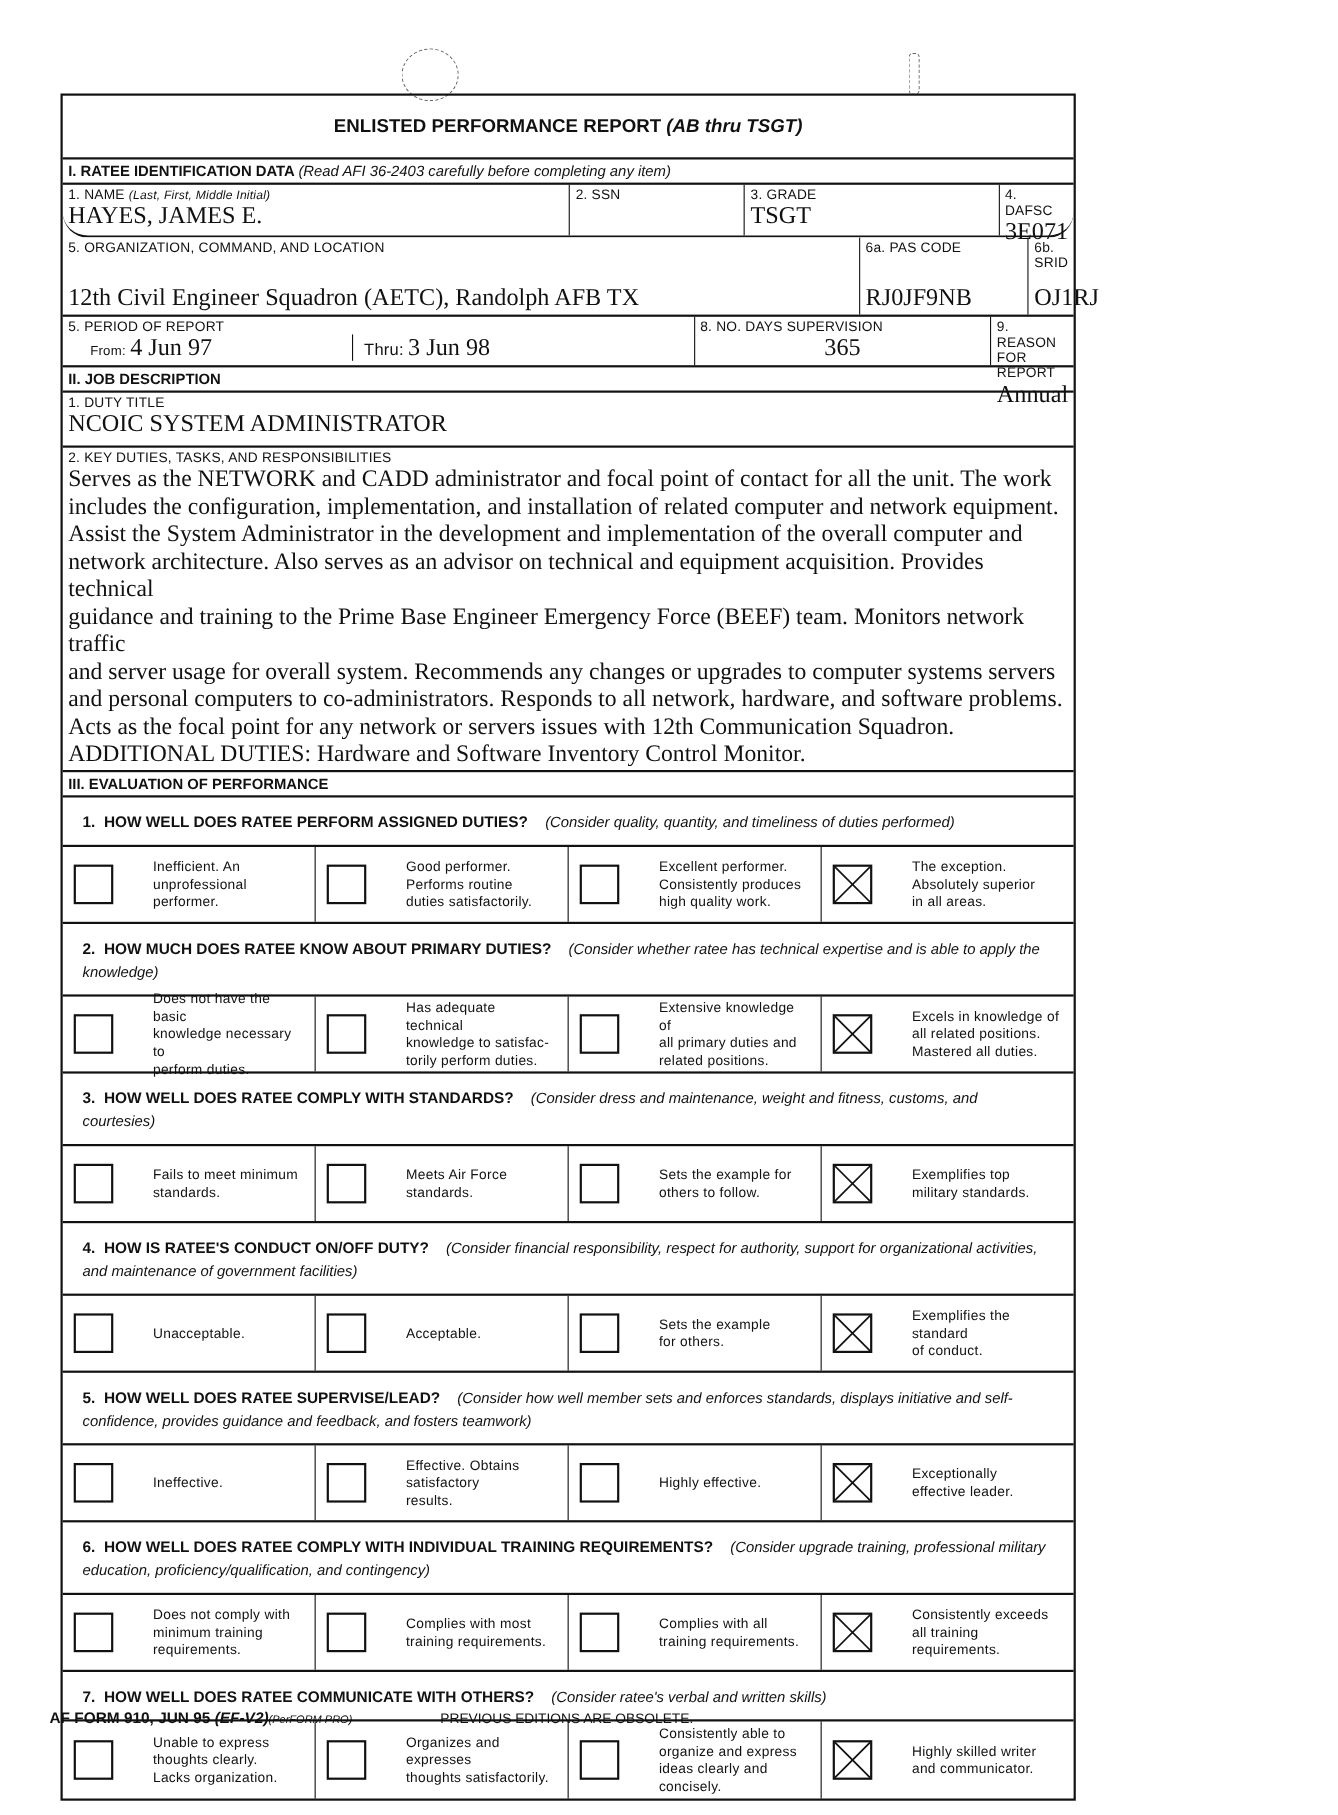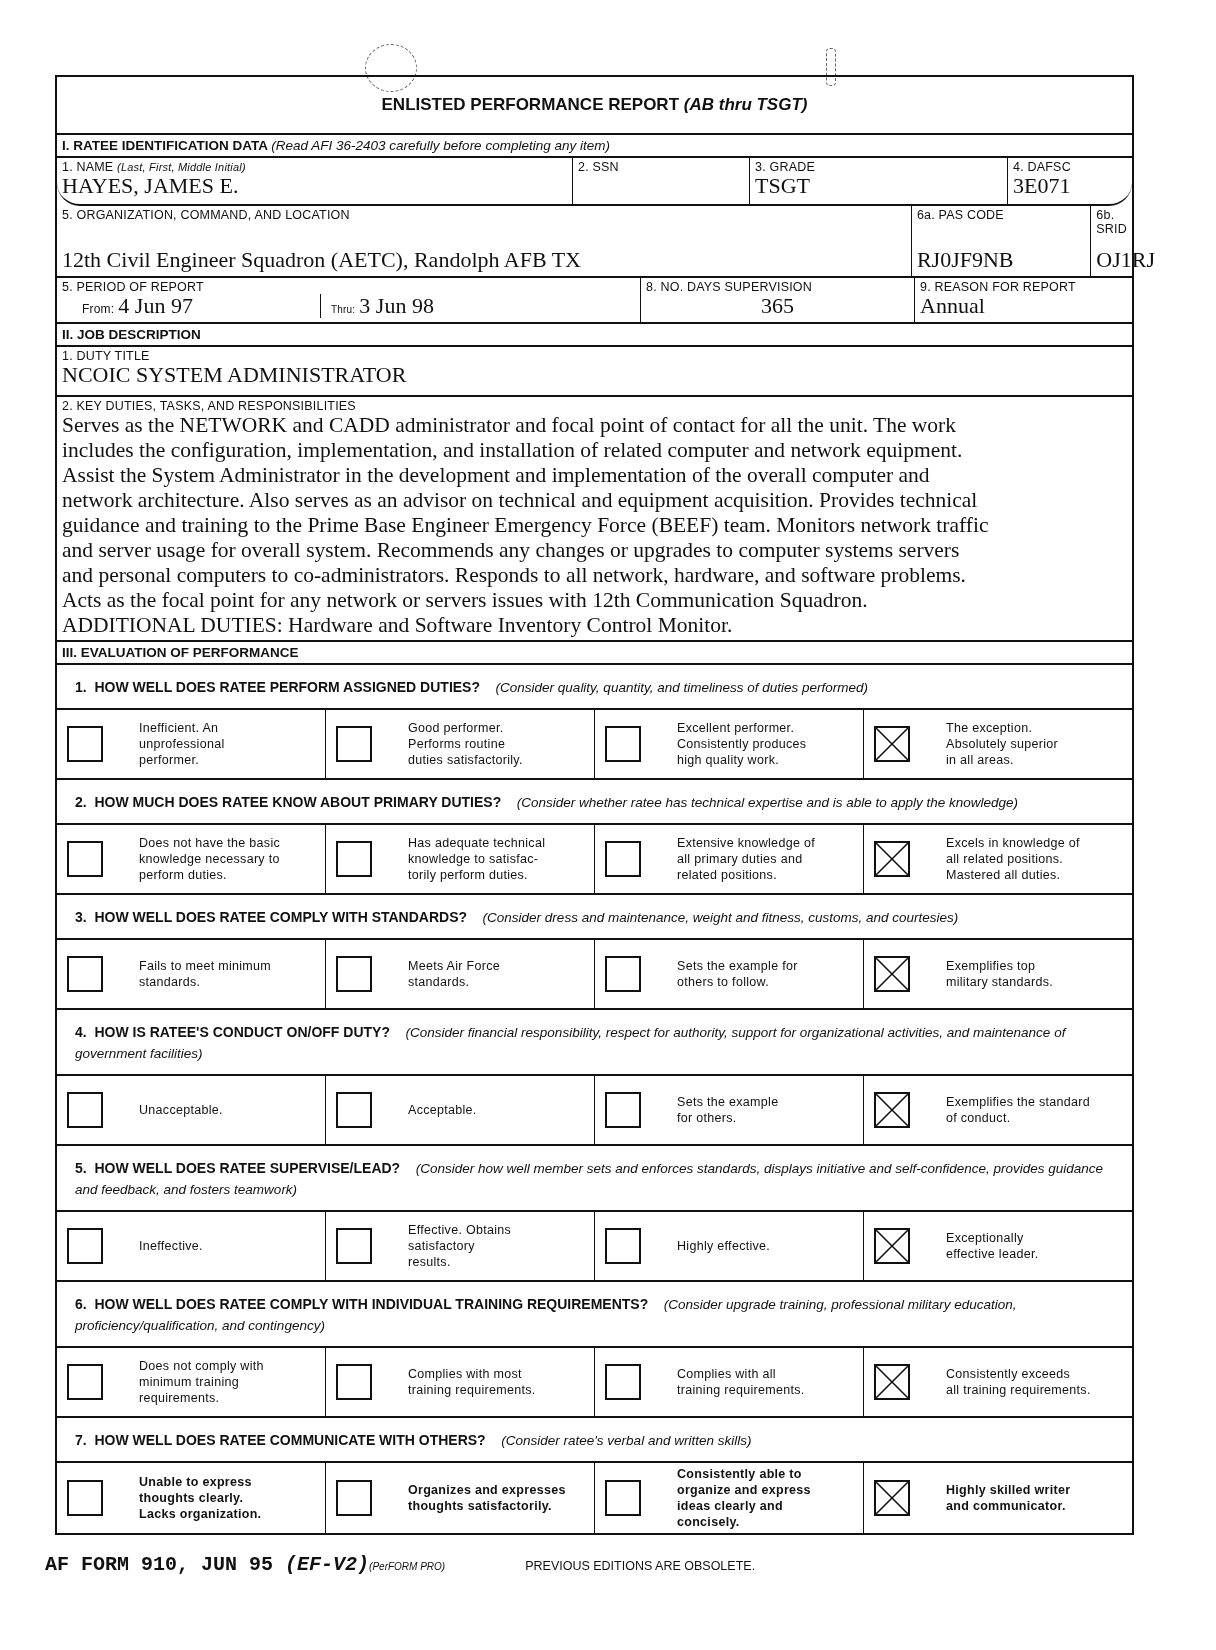--- a/index.html
+++ b/index.html
@@ -1,22 +1,22 @@
 <!DOCTYPE html>
 <html><head>
 <meta charset="utf-8">
 <style>
   html, body { margin: 0; padding: 0; background: #ffffff; }
   body { width: 1216px; height: 1650px; position: relative; overflow: hidden; color: #111; }
   #form {
-    position: absolute; left: 55px; top: 75px; width: 1079px;
+    position: absolute; left: 55px; top: 85px; width: 923px;
     border: 2px solid #111; box-sizing: border-box;
   }
   .row { display: flex; border-bottom: 2px solid #111; box-sizing: border-box; }
-  .row:last-child { border-bottom: none; font-weight: bold; }
+  .row:last-child { border-bottom: none; }
   .cell { box-sizing: border-box; padding: 2px 5px; position: relative; }
   .cell + .cell { border-left: 1.5px solid #111; }
   .lbl { font-family: "Liberation Sans", sans-serif; font-size: 12.5px; letter-spacing: 0.2px; }
   .lbl i { font-style: italic; }
   .val { font-family: "Liberation Serif", serif; font-size: 22px; line-height: 24px; }
   .title-row { height: 58px; align-items: center; justify-content: center; }
   .title { font-family: "Liberation Sans", sans-serif; font-weight: bold; font-size: 17px; }
   .title i { font-style: italic; }
   .sect { font-family: "Liberation Sans", sans-serif; font-weight: bold; font-size: 13.5px; padding: 3px 5px; }
   .sect i { font-weight: normal; font-style: italic; }
@@ -24,21 +24,21 @@
   .q { font-family: "Liberation Sans", sans-serif; font-size: 14px; padding: 12px 18px 10px 18px; line-height: 21px; }
   .q b { font-weight: bold; }
   .q i { font-style: italic; font-size: 13.5px; }
   .opts { display: flex; height: 70px; }
   .opt { flex: 1; display: flex; align-items: center; box-sizing: border-box; padding: 0 10px; }
   .opt + .opt { border-left: 1.5px solid #111; }
   .box { width: 36px; height: 36px; border: 2px solid #111; box-sizing: border-box; flex: 0 0 36px; margin-right: 36px; position: relative; }
   .box svg { position: absolute; left: -2px; top: -2px; }
   .opt-text { font-family: "Liberation Sans", sans-serif; font-size: 12.5px; line-height: 16px; letter-spacing: 0.3px; }
   #footer { position: absolute; left: 45px; top: 1553px; width: 1100px; display: flex; align-items: baseline; }
-  .ft-form { font-family: Liberation Mono, monospace; font-weight: bold; font-size: 20px; }
+  .ft-form { font-family: Liberation Sans, sans-serif; font-weight: bold; font-size: 14px; }
   .ft-form i { font-style: italic; }
   .ft-small { font-family: "Liberation Sans", sans-serif; font-size: 10px; font-style: italic; margin-left: 0; }
   .ft-prev { font-family: "Liberation Sans", sans-serif; font-size: 12.5px; margin-left: 80px; }
   .punch { position: absolute; border: 1.5px dashed #666; border-radius: 50%; background: #fff; }
 </style>
 </head>
 <body>
 
 <div class="punch" style="left:365px;top:44px;width:50px;height:46px;"></div>
 <div class="punch" style="left:826px;top:48px;width:8px;height:36px;border-radius:4px;"></div>
@@ -93,21 +93,21 @@
 
   <div class="row" style="height:46px;">
     <div class="cell" style="width:583px;">
       <div class="lbl">5. PERIOD OF REPORT</div>
       <div style="display:flex;">
         <div style="width:238px;padding-left:20px;border-right:1px solid #111;">
           <span class="lbl" style="font-size:12px;">From:</span>
           <span class="val">4 Jun 97</span>
         </div>
         <div style="padding-left:10px;">
-          <span class="lbl" style="font-size:10px;">Thru:</span>
+          <span class="lbl" style="font-size:15px;">Thru:</span>
           <span class="val">3 Jun 98</span>
         </div>
       </div>
     </div>
     <div class="cell" style="width:274px;">
       <div class="lbl">8. NO. DAYS SUPERVISION</div>
       <div class="val" style="text-align:center;">365</div>
     </div>
     <div class="cell" style="flex:1;">
       <div class="lbl">9. REASON FOR REPORT</div>

